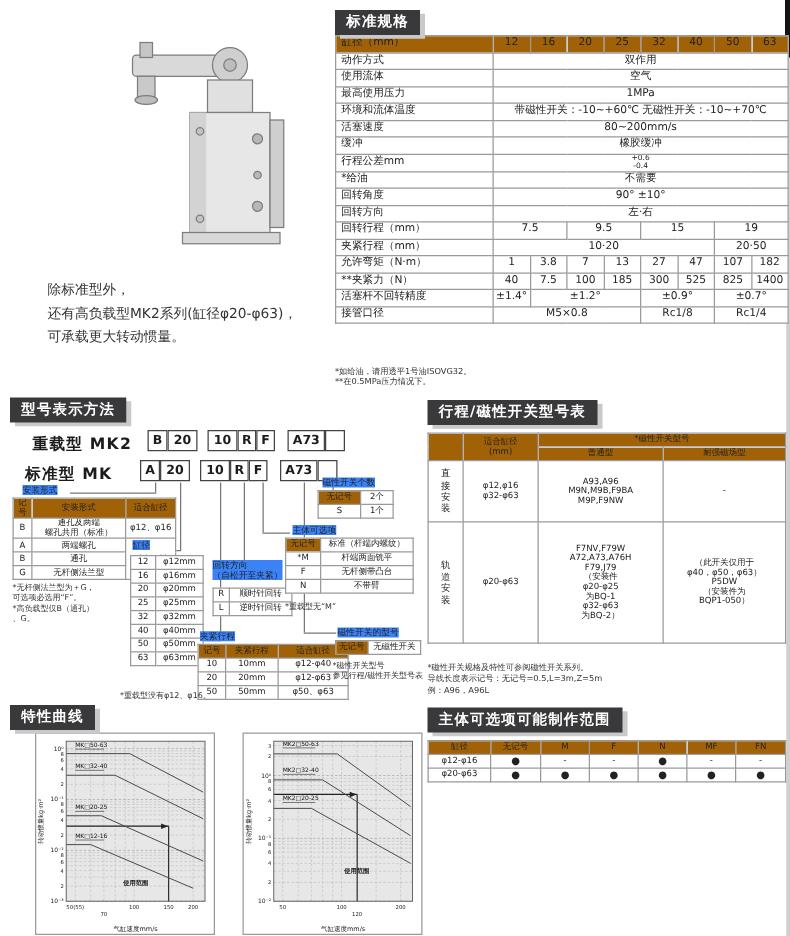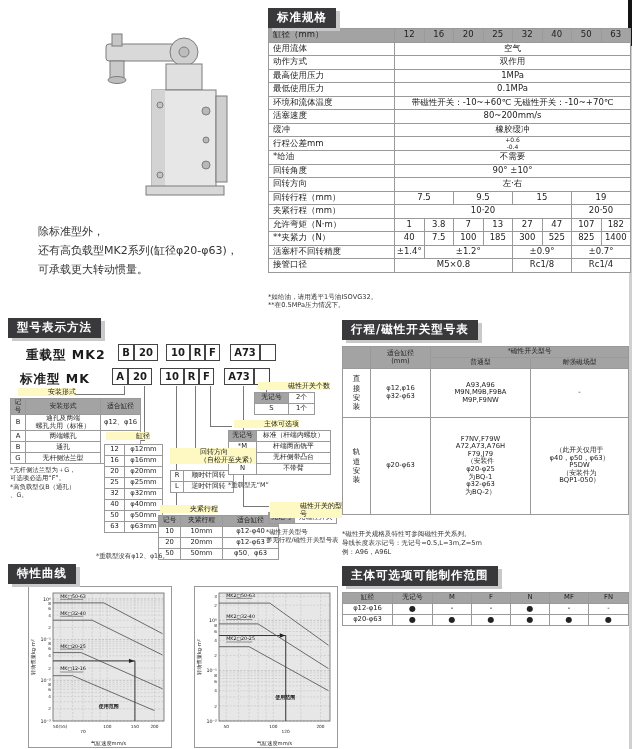--- a/index.html
+++ b/index.html
@@ -6,29 +6,29 @@
   .page{position:relative;width:632px;height:749px;background:#fff;overflow:hidden;
         font-family:"DejaVu Sans","Liberation Sans",sans-serif;color:#1c1c1c;}
   .sec-h{position:absolute;background:#39393b;color:#fff;font-size:11.5px;font-weight:bold;
          padding:2px 9px 3px;box-shadow:4px 3px 0 #c9c9c9;letter-spacing:1px;white-space:nowrap;z-index:3;}
   table{border-collapse:collapse;table-layout:fixed;background:#fff;}
   td{border:1px solid #9a9a9a;text-align:center;vertical-align:middle;padding:0 1px;
      white-space:pre-line;overflow:hidden;color:#222;}
   .spec td{font-size:8.5px;height:12.5px;line-height:1.12;}
   .small td{font-size:6.8px;height:10px;line-height:1.12;}
   td.lbl{text-align:left;padding-left:4px;}
-  td.hd{background:#a3a3a3;}
+  td.hd{background:#a16207;}
   td.frac{font-size:6px;line-height:6.5px;}
   td.vert{font-size:7.5px;line-height:1.25;}
   td.h48{height:48px;}
   td.h96{height:96px;}
   td.dot{font-size:8px;}
   .abs{position:absolute;}
   .note{position:absolute;font-size:6.4px;line-height:1.3;color:#333;white-space:pre-line;z-index:2;}
-  .ptr{position:absolute;font-size:7px;color:#222;white-space:pre-line;line-height:1.15;z-index:2;background:#fef9c3;padding-left:30px;}
+  .ptr{position:absolute;font-size:7px;color:#222;white-space:pre-line;line-height:1.15;z-index:2;background:#3b82f6;}
   .vl{position:absolute;width:1px;background:#777;}
   .hl{position:absolute;height:1px;background:#777;}
   .mrow{position:absolute;white-space:nowrap;}
   .mlabel{display:inline-block;font-size:12.5px;font-weight:bold;width:92px;letter-spacing:1px;}
   .code{display:inline-block;box-sizing:border-box;border:1px solid #444;height:17px;line-height:15px;
         text-align:center;font-size:10px;font-weight:bold;vertical-align:top;background:#fff;}
   .chartbox{position:absolute;width:142px;height:160px;border:1px solid #999;background:#fff;}
   .intro{position:absolute;left:38px;top:222px;font-size:11px;line-height:19px;color:#333;}
   .fn{position:absolute;font-size:6.6px;line-height:1.35;color:#333;white-space:pre-line;}
   .edge{position:absolute;right:0;top:0;width:3px;height:749px;background:#d0d0d0;}
@@ -86,34 +86,30 @@
           <td class="hd">12</td>
           <td class="hd">16</td>
           <td class="hd">20</td>
           <td class="hd">25</td>
           <td class="hd">32</td>
           <td class="hd">40</td>
           <td class="hd">50</td>
           <td class="hd">63</td>
         </tr>
         <tr>
+          <td class="lbl">动作方式</td>
+          <td colspan="8">双作用</td>
+        </tr>
+        <tr>
           <td class="lbl">使用流体</td>
           <td colspan="8">空气</td>
         </tr>
         <tr>
-          <td class="lbl">动作方式</td>
-          <td colspan="8">双作用</td>
-        </tr>
-        <tr>
           <td class="lbl">最高使用压力</td>
           <td colspan="8">1MPa</td>
-        </tr>
-        <tr>
-          <td class="lbl">最低使用压力</td>
-          <td colspan="8">0.1MPa</td>
         </tr>
         <tr>
           <td class="lbl">环境和流体温度</td>
           <td colspan="8">带磁性开关：-10~+60℃ 无磁性开关：-10~+70℃</td>
         </tr>
         <tr>
           <td class="lbl">活塞速度</td>
           <td colspan="8">80~200mm/s</td>
         </tr>
         <tr>

